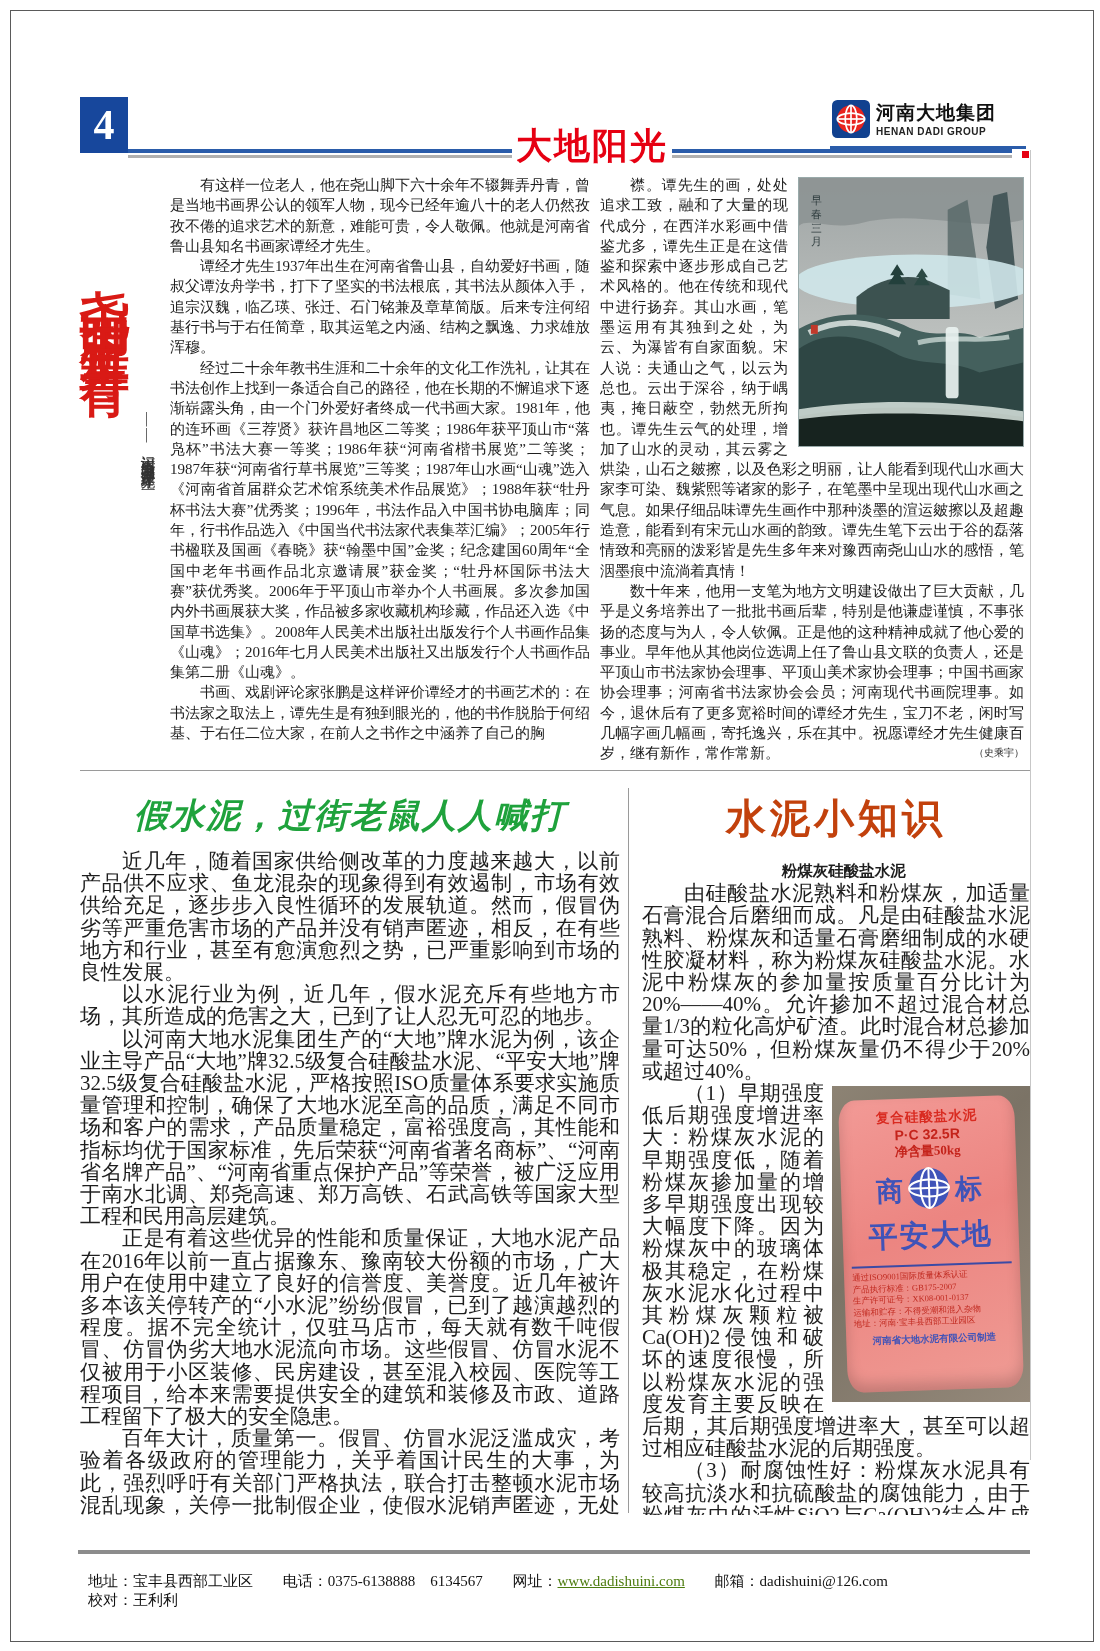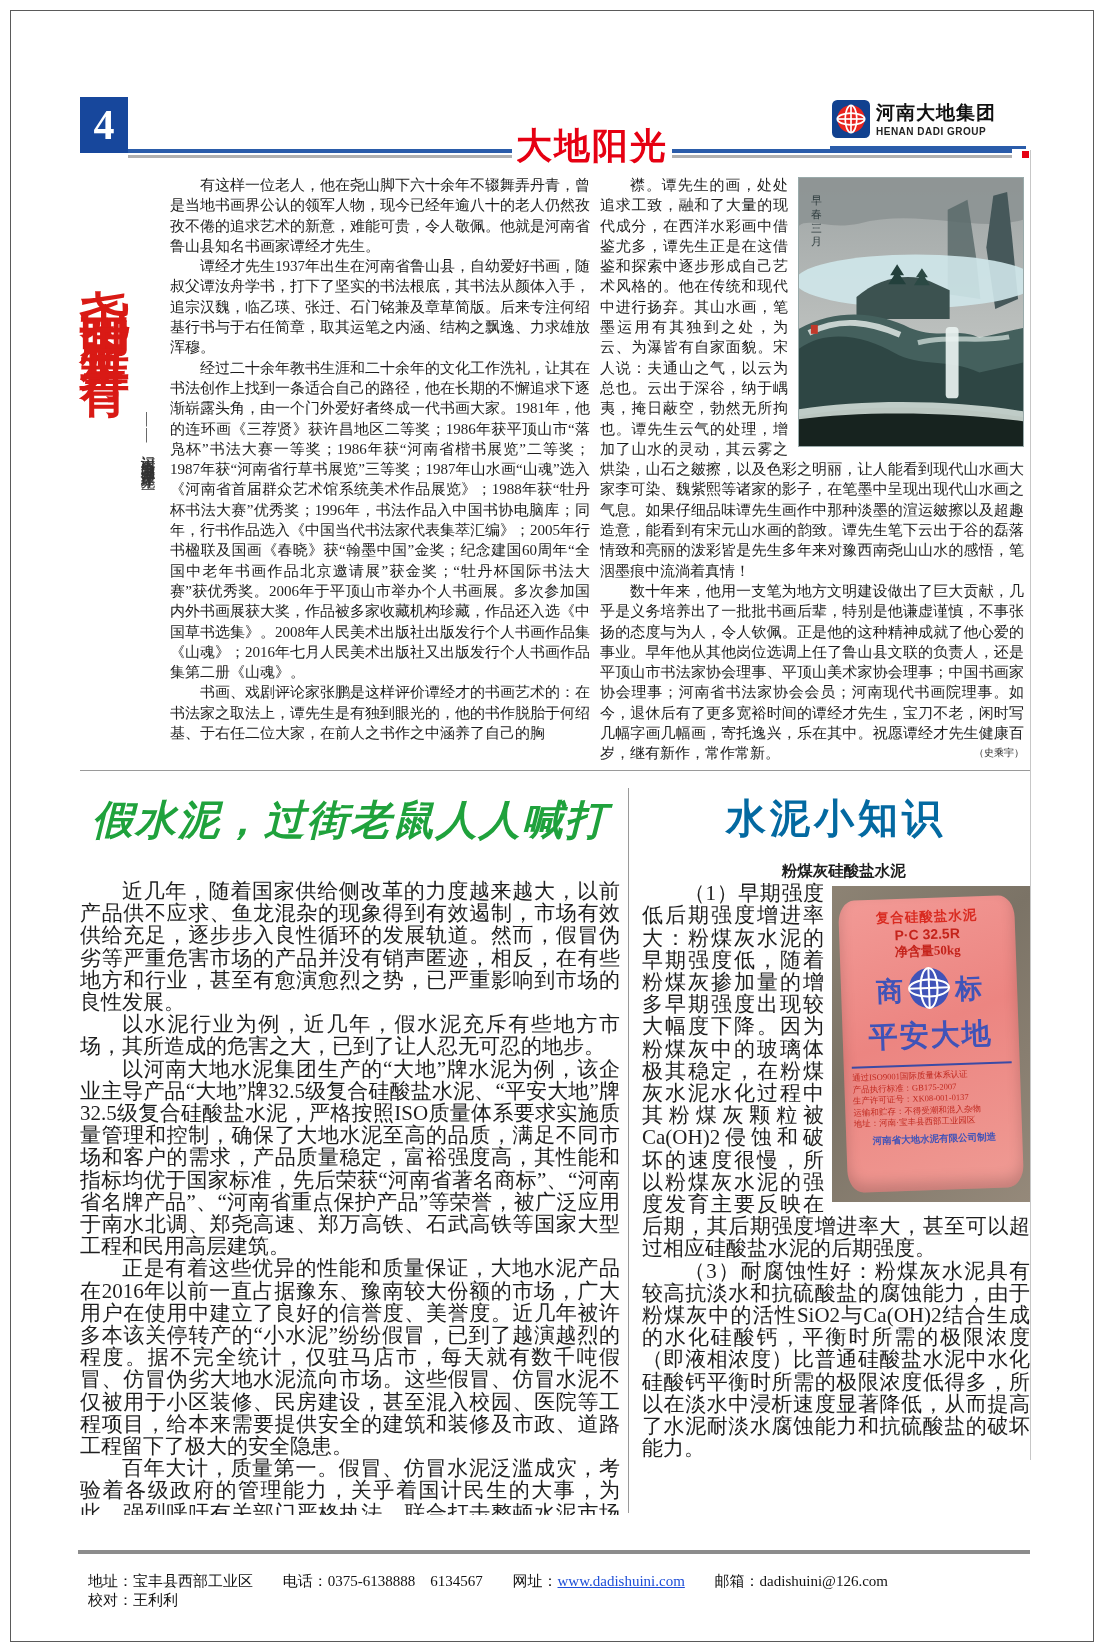--- a/index.html
+++ b/index.html
@@ -37,26 +37,26 @@
   .col2{left:600px;width:424px;}
   .painting{float:right;width:226px;height:270px;margin:2px 0 6px 10px;border:1px solid #9aa;box-sizing:border-box;}
   .byline{text-align:right;margin-top:-20.3px;font-size:10px;}
 
   .divider-h{position:absolute;left:80px;top:770px;width:950px;height:1px;background:#9a9a9a;}
   .divider-v{position:absolute;left:628px;top:788px;width:1px;height:725px;background:#9a9a9a;}
 
   
   .bleft{position:absolute;left:80px;top:783px;width:540px;height:732px;overflow:hidden;}
   .gtitle{text-align:center;color:#1fa23c;font-family:"DejaVu Serif",serif;font-weight:bold;
-        font-style:italic;font-size:41px;margin:10px 0 32px;letter-spacing:2px;}
+        font-style:italic;font-size:34px;margin:10px 0 11px;letter-spacing:2px;}
   .bleft p, .bright p{margin:0;text-indent:2em;font-size:21px;line-height:22.2px;text-align:justify;}
 
   
   .bright{position:absolute;left:642px;top:783px;width:388px;height:732px;overflow:hidden;}
-  .ptitle{text-align:center;color:#0369a1;font-family:"Liberation Sans",sans-serif;font-weight:bold;
+  .ptitle{text-align:center;color:#c2410c;font-family:"Liberation Sans",sans-serif;font-weight:bold;
         font-size:40px;margin:8px 0 14px;letter-spacing:4px;}
   .subhead{font-weight:bold;font-size:15.5px;line-height:22.2px;text-indent:1em;font-family:"Liberation Sans",sans-serif;text-align:center;}
   .subhead2{font-weight:bold;font-size:15.5px;line-height:22.2px;text-indent:1em;font-family:"Liberation Sans",sans-serif;}
 
   
   .bagwrap{float:right;width:198px;height:316px;margin:4px 0 4px 8px;
         background:linear-gradient(135deg,#8d8374 0%,#7b7366 40%,#95897a 100%);
         display:flex;align-items:center;justify-content:center;overflow:hidden;}
   .bag{width:176px;height:292px;background:linear-gradient(160deg,#f29a96 0%,#ec8581 45%,#ef9b94 100%);
         border-radius:16px/22px;transform:rotate(-2deg);box-shadow:inset 0 -8px 14px rgba(0,0,0,.18);
@@ -68,21 +68,21 @@
   .markrow .mk{color:#4053b8;font-weight:bold;font-size:27px;}
   .bag .brand{color:#4053b8;font-weight:bold;font-size:29px;letter-spacing:2px;margin-top:2px;}
   .bag .certs{margin-top:8px;border-top:2px solid #3b4aa5;padding-top:4px;text-align:left;}
   .bag .certs div{font-size:8.5px;line-height:11.5px;color:#c02a20;white-space:nowrap;overflow:hidden;}
   .bag .mfr{margin-top:5px;color:#4053b8;font-weight:bold;font-size:9.5px;white-space:nowrap;}
 
   
   .footer-rule{position:absolute;left:78px;top:1550px;width:952px;height:4px;background:#8c8c8c;}
   .footer{position:absolute;left:88px;top:1572px;width:944px;font-size:15px;color:#111;}
   .footer .seg{margin-right:26px;white-space:nowrap;}
-  .footer a{color:#1d4ed8;text-decoration:underline;}
+  .footer a{color:#4d7c0f;text-decoration:underline;}
 </style>
 </head>
 <body>
 
 <div class="page">
   <div class="scan-frame"></div>
   <div class="right-edge"></div>
 
   <div class="pagenum">4</div>
   <div class="dbl-rule rule-l">
@@ -173,20 +173,21 @@
     <p>近几年，随着国家供给侧改革的力度越来越大，以前产品供不应求、鱼龙混杂的现象得到有效遏制，市场有效供给充足，逐步步入良性循环的发展轨道。然而，假冒伪劣等严重危害市场的产品并没有销声匿迹，相反，在有些地方和行业，甚至有愈演愈烈之势，已严重影响到市场的良性发展。</p>
     <p>以水泥行业为例，近几年，假水泥充斥有些地方市场，其所造成的危害之大，已到了让人忍无可忍的地步。</p>
     <p>以河南大地水泥集团生产的“大地”牌水泥为例，该企业主导产品“大地”牌32.5级复合硅酸盐水泥、“平安大地”牌32.5级复合硅酸盐水泥，严格按照ISO质量体系要求实施质量管理和控制，确保了大地水泥至高的品质，满足不同市场和客户的需求，产品质量稳定，富裕强度高，其性能和指标均优于国家标准，先后荣获“河南省著名商标”、“河南省名牌产品”、“河南省重点保护产品”等荣誉，被广泛应用于南水北调、郑尧高速、郑万高铁、石武高铁等国家大型工程和民用高层建筑。</p>
     <p>正是有着这些优异的性能和质量保证，大地水泥产品在2016年以前一直占据豫东、豫南较大份额的市场，广大用户在使用中建立了良好的信誉度、美誉度。近几年被许多本该关停转产的“小水泥”纷纷假冒，已到了越演越烈的程度。据不完全统计，仅驻马店市，每天就有数千吨假冒、仿冒伪劣大地水泥流向市场。这些假冒、仿冒水泥不仅被用于小区装修、民房建设，甚至混入校园、医院等工程项目，给本来需要提供安全的建筑和装修及市政、道路工程留下了极大的安全隐患。</p>
     <p>百年大计，质量第一。假冒、仿冒水泥泛滥成灾，考验着各级政府的管理能力，关乎着国计民生的大事，为此，强烈呼吁有关部门严格执法，联合打击整顿水泥市场混乱现象，关停一批制假企业，使假水泥销声匿迹，无处藏身，从而保护广大人民群众生命财产安全，保护企业合法权益不受侵害。使假水泥真正成为过街老鼠，人人喊打！</p>
   </div>
 
   <div class="bright">
     <div class="ptitle">水泥小知识</div>
     <div class="subhead">粉煤灰硅酸盐水泥</div>
+    <p>由硅酸盐水泥熟料和粉煤灰，加适量石膏混合后磨细而成。凡是由硅酸盐水泥熟料、粉煤灰和适量石膏磨细制成的水硬性胶凝材料，称为粉煤灰硅酸盐水泥。水泥中粉煤灰的参加量按质量百分比计为20%——40%。允许掺加不超过混合材总量1/3的粒化高炉矿渣。此时混合材总掺加量可达50%，但粉煤灰量仍不得少于20%或超过40%。</p>
 
     <div class="bagwrap">
       <div class="bag">
         <div class="l1">复合硅酸盐水泥</div>
         <div class="l2">P·C 32.5R</div>
         <div class="l3">净含量50kg</div>
         <div class="markrow">
           <span class="mk">商</span>
           <span>
             <svg width="44" height="44" viewBox="0 0 44 44">

